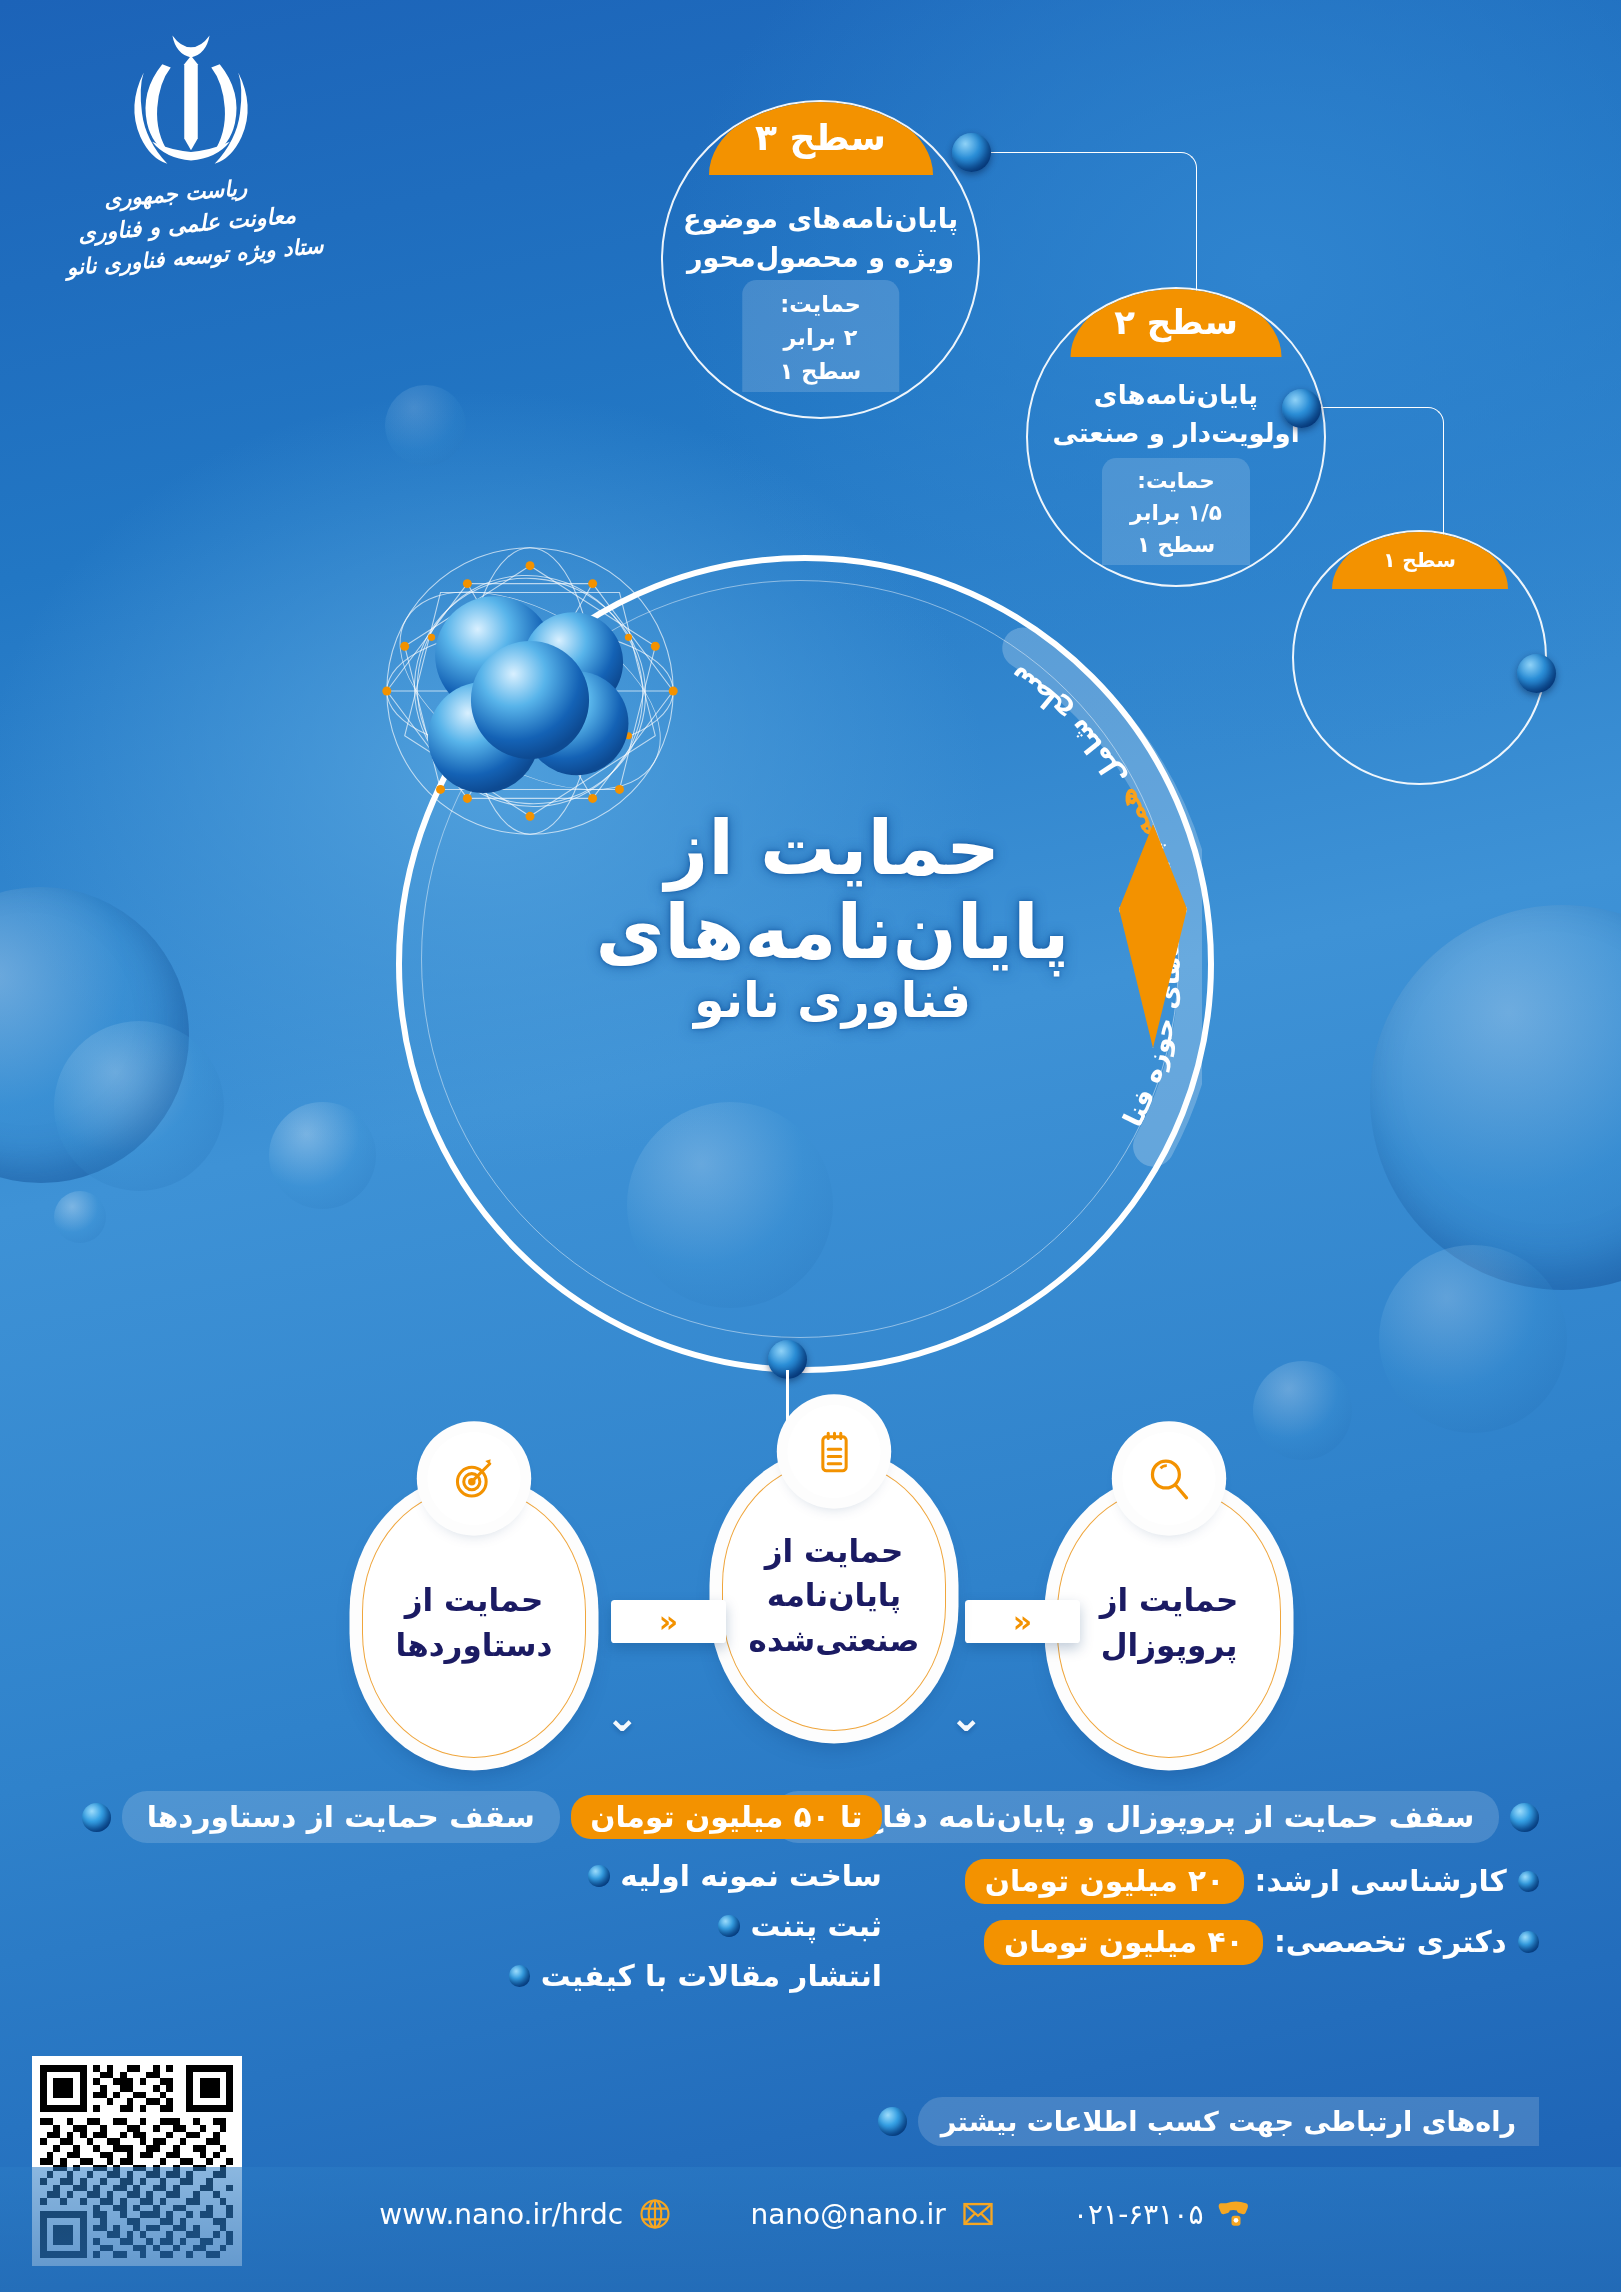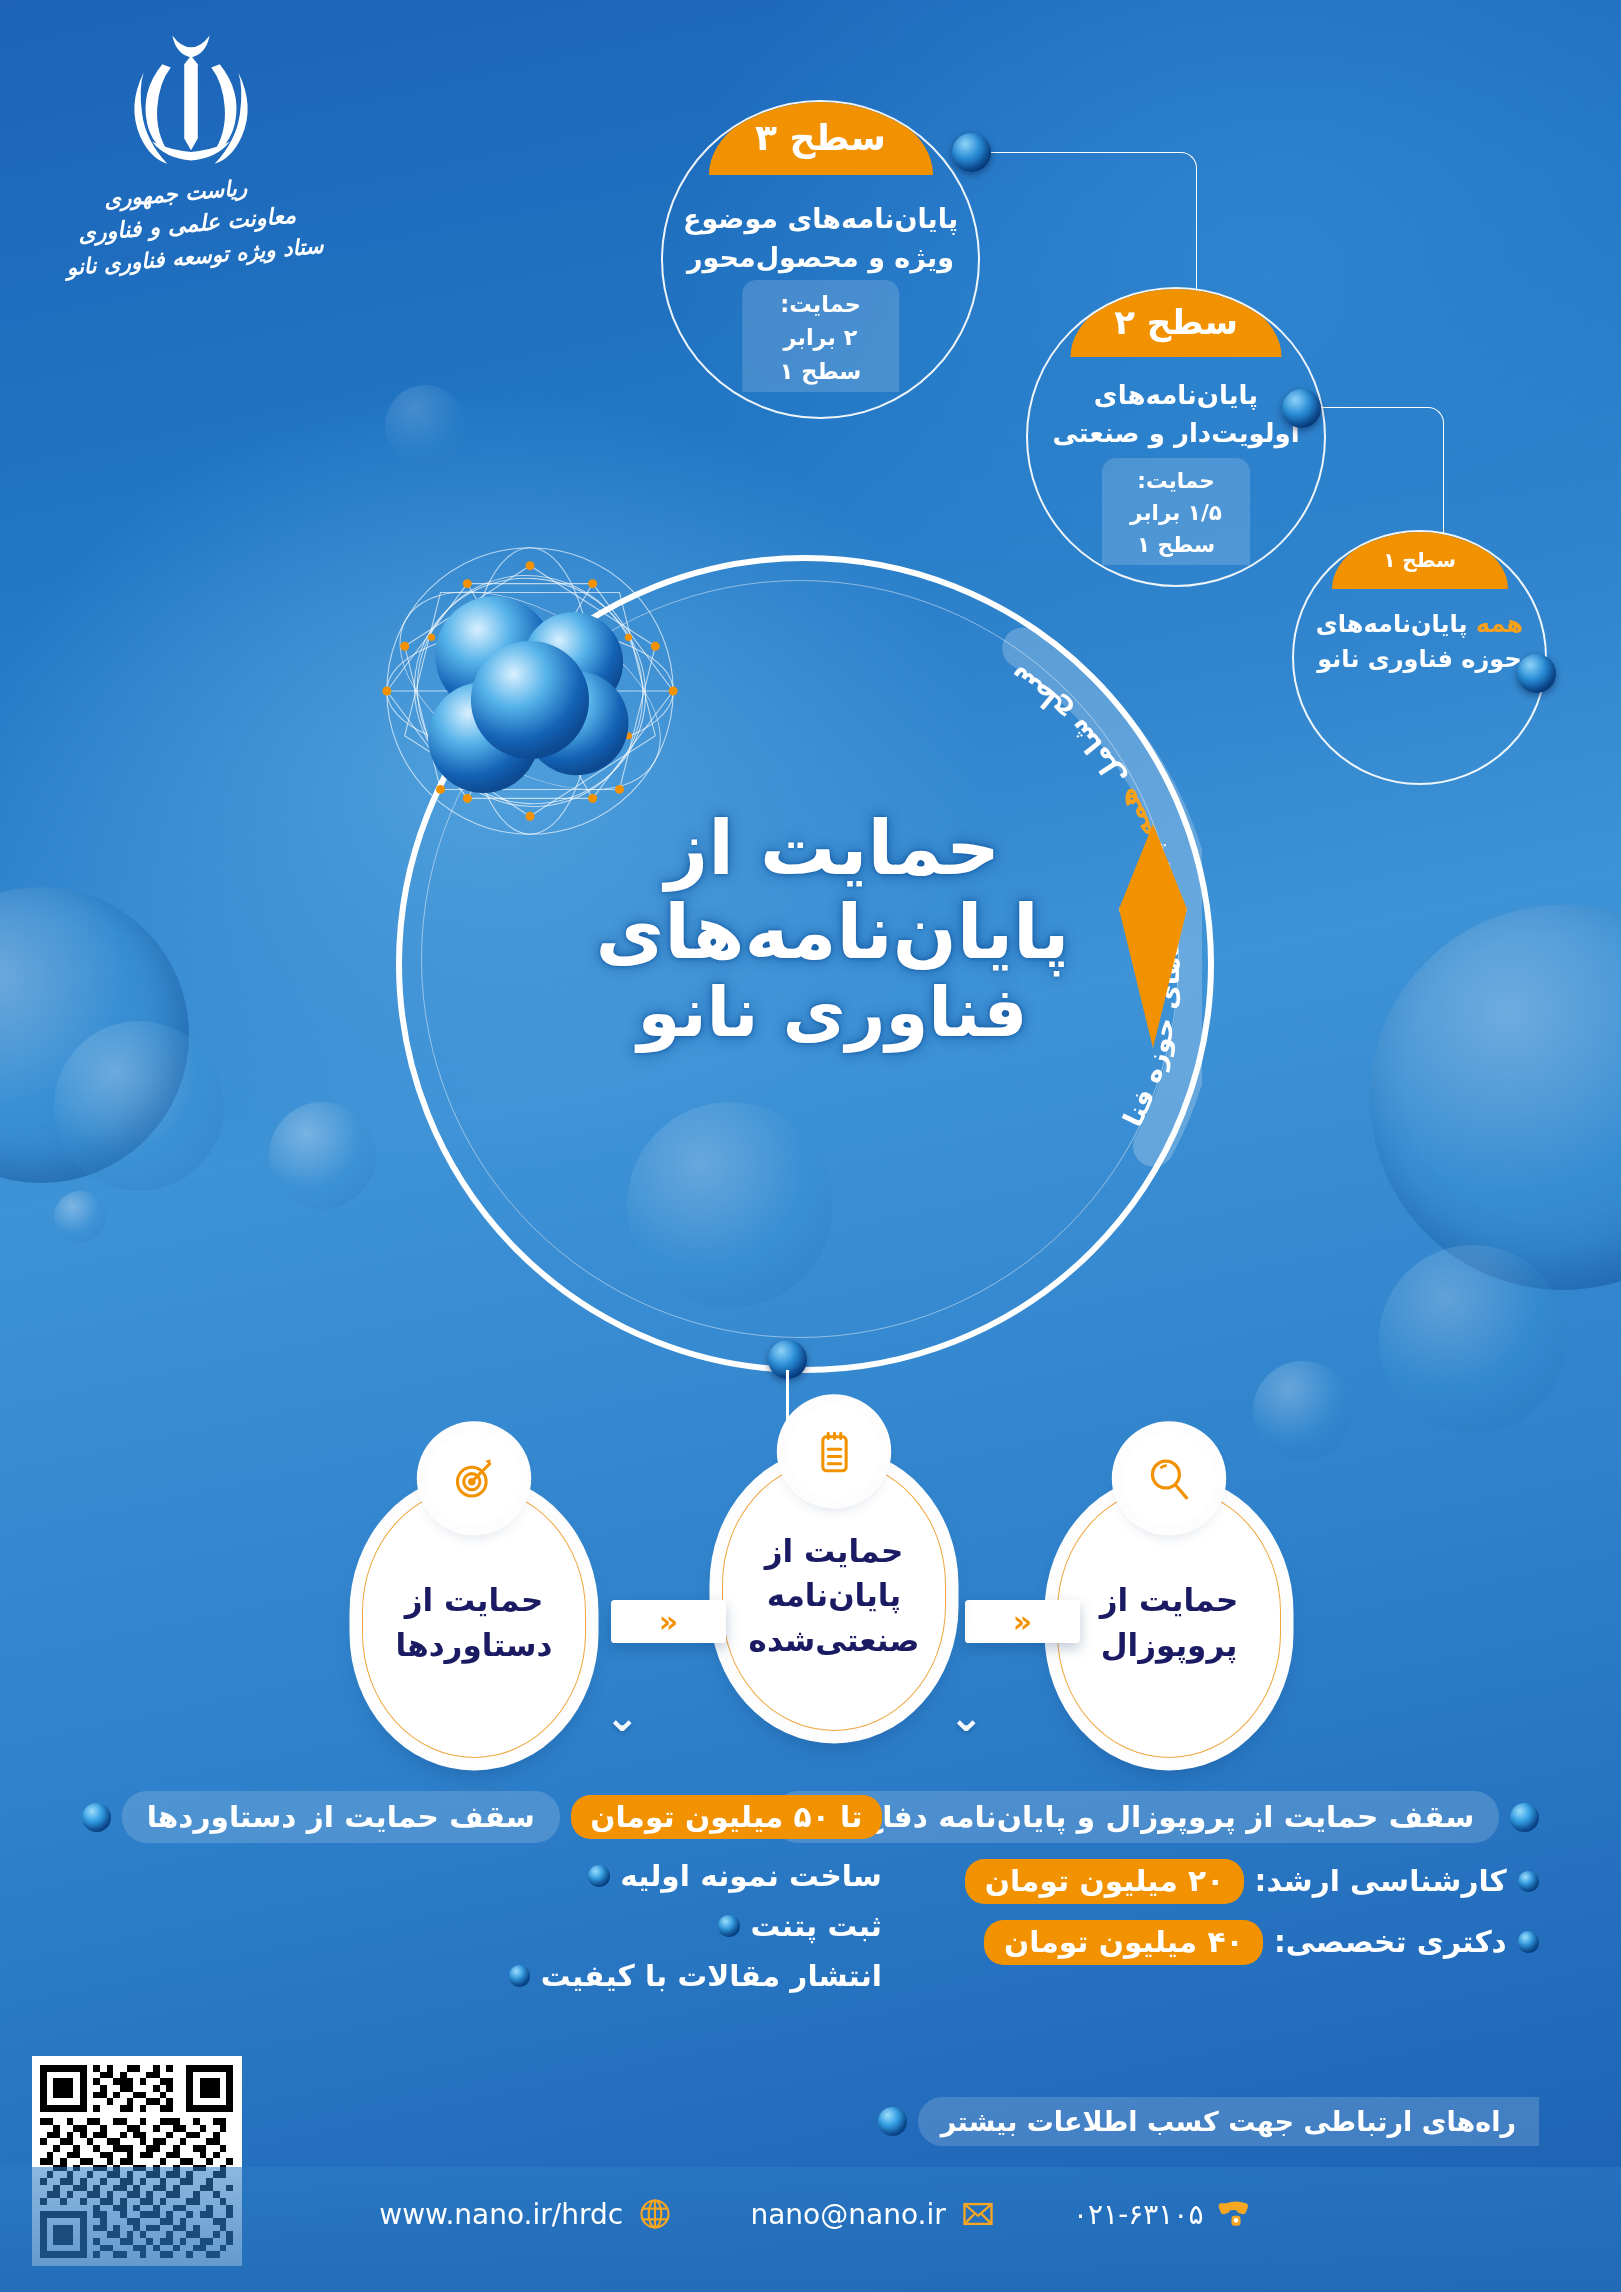--- a/index.html
+++ b/index.html
@@ -104,21 +104,21 @@
   .arc-text .orange{fill:#f9a11b;}
 
   .orange-diamond{position:absolute;left:1119px;top:824px;width:68px;height:224px;
     background:#f39200;clip-path:polygon(50% 0, 100% 38%, 50% 100%, 0 38%);
     box-shadow:0 0 0 4.5px #fff;}
 
   .title{position:absolute;left:537px;top:806px;width:591px;text-align:center;color:#fff;
     font-weight:700;line-height:1.12;text-shadow:0 0 12.5px rgba(18,86,160,.85),0 0 3.6px rgba(18,86,160,.9);}
   .title .t1{font-size:75px;}
   .title .t2{font-size:75px;}
-  .title .t3{font-size:69px;text-align:center;}
+  .title .t3{font-size:49px;text-align:center;}
 
   
   #molecule{position:absolute;left:351px;top:512px;width:358px;height:358px;}
 
   
   .card{position:absolute;width:222px;height:269px;border-radius:50%/46%;
     background:#fff;border:1.8px solid #f0a63c;
     box-shadow:0 0 0 12.5px #fdfdfd, 0 12.5px 23px rgba(8,50,105,.35);
     display:flex;align-items:center;justify-content:center;text-align:center;}
   .card .label{color:#1b1b63;font-weight:700;font-size:31px;line-height:1.42;padding:0 14.3px;}
@@ -239,26 +239,20 @@
     <div class="sup">
       <span>حمایت:</span>
       <span class="sup-val">۱/۵ برابر سطح ۱</span>
     </div>
   </div>
   <div class="node" id="node2"></div>
 
   <div class="level" id="level1">
     <div class="ring"></div>
     <div class="badge">سطح ۱</div>
-    <div class="body">
-      <div>
-        <span class="hl-orange">همه</span><span> پایان‌نامه‌های</span>
-      </div>
-      <div>حوزه فناوری نانو</div>
-    </div>
   </div>
   <div class="node" id="node1"></div>
 
   <div id="main-ring"></div>
   <div id="main-ring-inner"></div>
 
   <svg id="arc-band" viewBox="0 0 900 900">
     <defs>
       <path id="arcPath" d="M 830 640 A 400 400 0 0 0 690 120" fill="none"></path>
     </defs>

